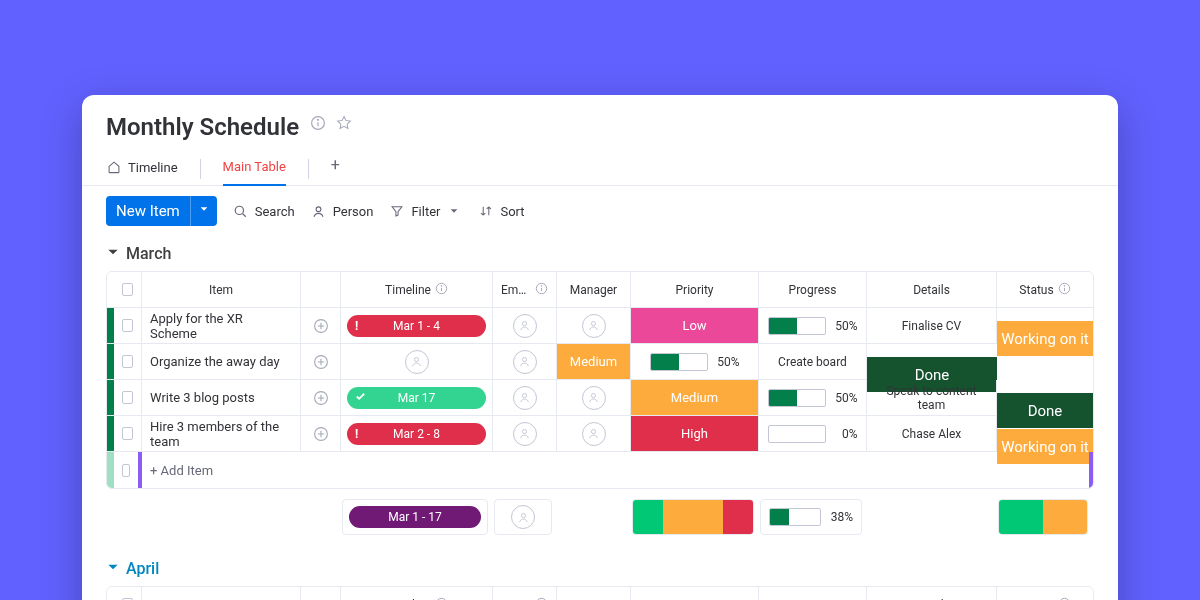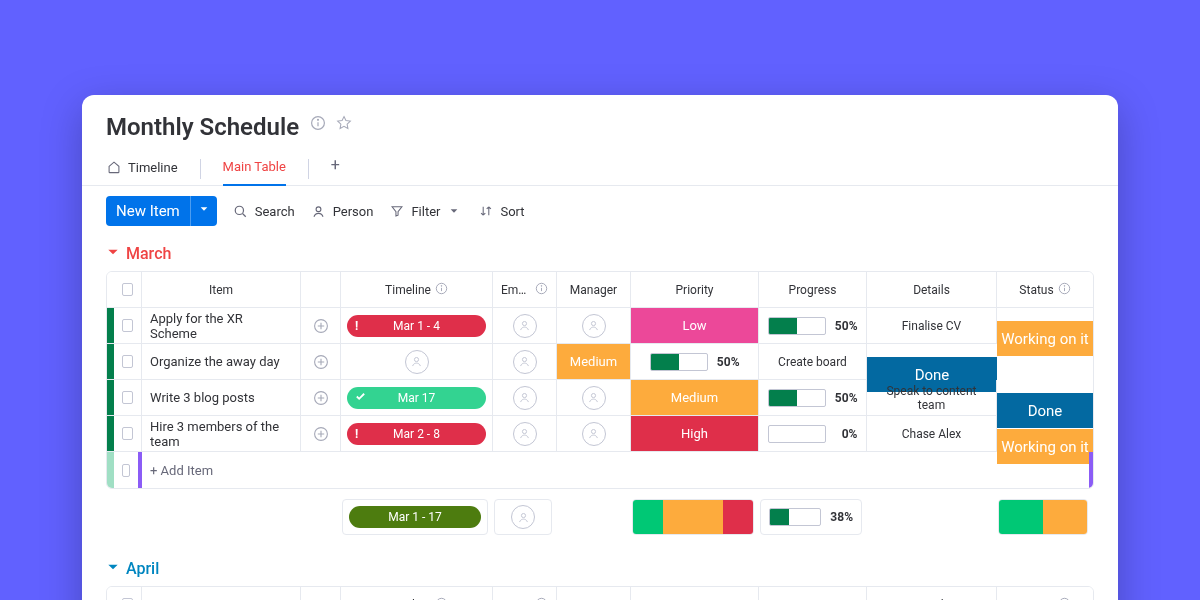--- a/index.html
+++ b/index.html
@@ -37,58 +37,58 @@
 .toolbar { display: flex; align-items: center; gap: 16px; padding: 10px 24px 18px 24px; }
 .btn-new { background: #0073ea; color: #fff; border-radius: 4px; display: flex; overflow: hidden; }
 .btn-new .lbl { padding: 6px 10px; font-size: 15px; }
 .btn-new .arr { border-left: 1px solid rgba(255,255,255,.3); padding: 6px 8px; }
 .tbtn { display: flex; align-items: center; gap: 6px; color: #323338; font-size: 13px; cursor: pointer; }
 .tbtn .icon { color: #676879; }
 
 .group { padding: 0 24px 24px 24px; }
 .ghead { display: flex; align-items: center; gap: 6px; font-size: 16px; font-weight: 500; margin-bottom: 8px; }
 .ghead .chev { color: inherit; }
-.march .ghead, .march-bar { color: #ef4444; }
+.march .ghead, .march-bar { color: #404040; }
 .april .ghead { color: #0086c0; }
 .tblwrap { border: 1px solid #e6e9ef; border-radius: 6px; overflow: hidden; }
 .row { display: grid; grid-template-columns: 7px 28px 1fr 40px 152px 64px 74px 128px 108px 130px 96px; align-items: stretch; }
 .row > div { border-right: 1px solid #e6e9ef; border-bottom: 1px solid #e6e9ef; display: flex; align-items: center; padding: 0 8px; height: 36px; }
 .row > div:last-child { border-right: none; }
 .row.header > div { font-size: 12px; color: #323338; font-weight: 400; justify-content: center; background: #fff; }
 .row.header .col-item { justify-content: center; }
 .stripe { padding: 0 !important; border-right: none !important; }
 .march .stripe { background: #037f4c; }
 .april .stripe { background: #0086c0; }
 .ck { justify-content: center; }
 .ckbox { width: 13px; height: 13px; border: 1px solid #c3c6d4; border-radius: 2px; }
 .col-item { font-size: 13px; color: #323338; }
 .col-opt { justify-content: center; color: #a6a9b8; }
 .col-tl { padding: 4px 6px !important; }
 .pill { width: 100%; height: 22px; border-radius: 11px; color: #fff; font-size: 12px; display: flex; align-items: center; justify-content: center; position: relative; }
 .pill .exc { position: absolute; left: 8px; font-weight: 700; }
 .pill .chk { position: absolute; left: 8px; }
 .pill-red { background: #df2f4a; }
 .pill-green { background: #33d391; }
-.pill-darkgreen { background: #4d7c0f; text-align: center; }
+.pill-darkgreen { background: #701a75; text-align: center; }
 .col-emp, .col-mgr { justify-content: center; }
 .avatar { width: 24px; height: 24px; border: 1.5px solid #c3c6d4; border-radius: 50%; display: flex; align-items: center; justify-content: center; }
 .col-pri { padding: 0 !important; }
 .badge { width: 100%; height: 100%; display: flex; align-items: center; justify-content: center; color: #fff; font-size: 13px; }
 .pri-low { background: #ec4899; }
 .pri-med { background: #fdab3d; }
 .pri-high { background: #df2f4a; }
 .col-prog { gap: 6px; justify-content: center; }
 .pbar { width: 58px; height: 18px; border: 1px solid #c3c6d4; border-radius: 2px; overflow: hidden; display: flex; }
 .pbar .f { background: #037f4c; height: 100%; }
-.ptxt { font-size: 12px; color: #323338; min-width: 26px; text-align: right; font-weight: bold; }
+.ptxt { font-size: 12px; color: #323338; min-width: 26px; text-align: right; }
 .col-det { justify-content: center; font-size: 12px; text-align: center; }
 .col-st { padding: 0 !important; }
 .st { width: 100%; height: 100%; display: flex; align-items: center; justify-content: center; color: #fff; font-size: 15px; margin-top: 26px; }
 .st-work { background: #fdab3d; }
-.st-done { background: #0369a1; }
+.st-done { background: #14532d; }
 .addrow { display: grid; grid-template-columns: 7px 28px 1fr; height: 36px; }
 .addrow > div { border-right: 4px solid #8b5cf6; display: flex; align-items: center; padding: 0 8px; }
 .addrow .txt { color: #676879; font-size: 13px; }
 .march .addrow .stripe-l { background: #a0dfc4; }
 .addrow .stripe-l { width: 7px; border-right: none; padding: 0; }
 
 .summary { display: grid; grid-template-columns: 7px 28px 1fr 40px 152px 64px 74px 128px 108px 130px 96px; margin-top: 10px; }
 .summary > div { display: flex; align-items: center; padding: 16px 8px; height: 36px; }
 .summary .cell { border: 1px solid #e6e9ef; margin-right: 6px; border-radius: 4px; justify-content: center; }
 .summary .dist { padding: 0; overflow: hidden; }

